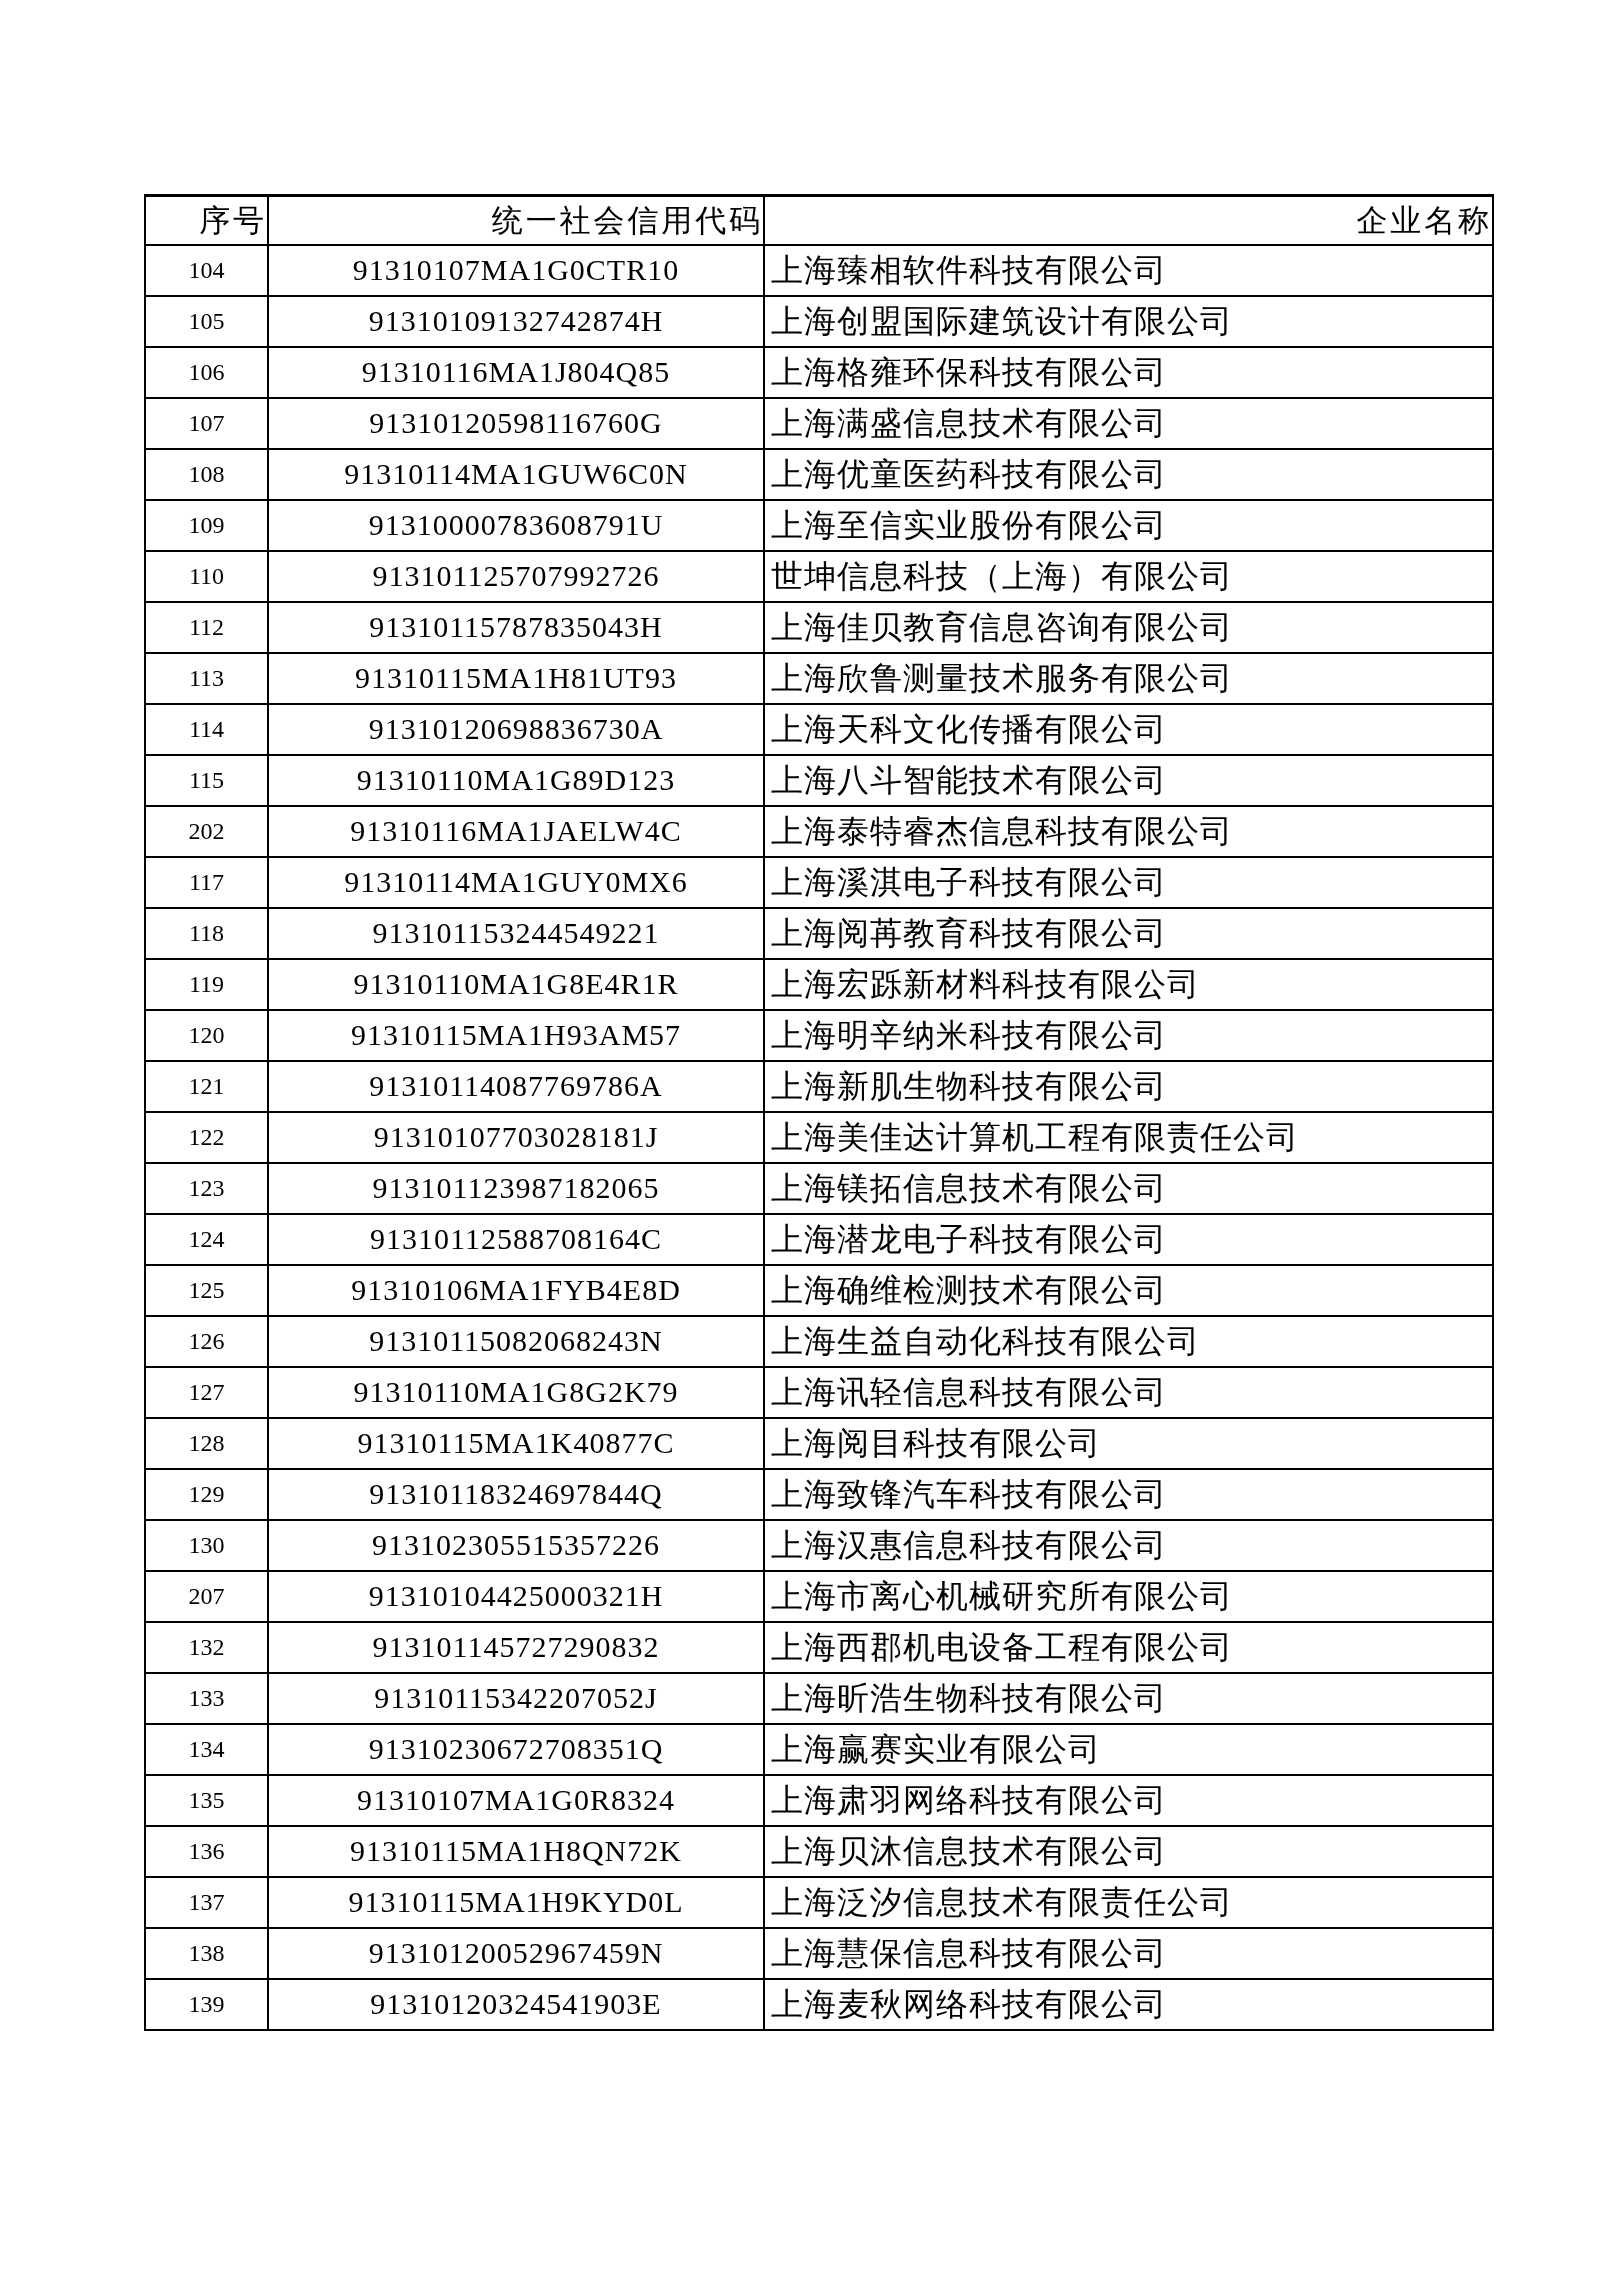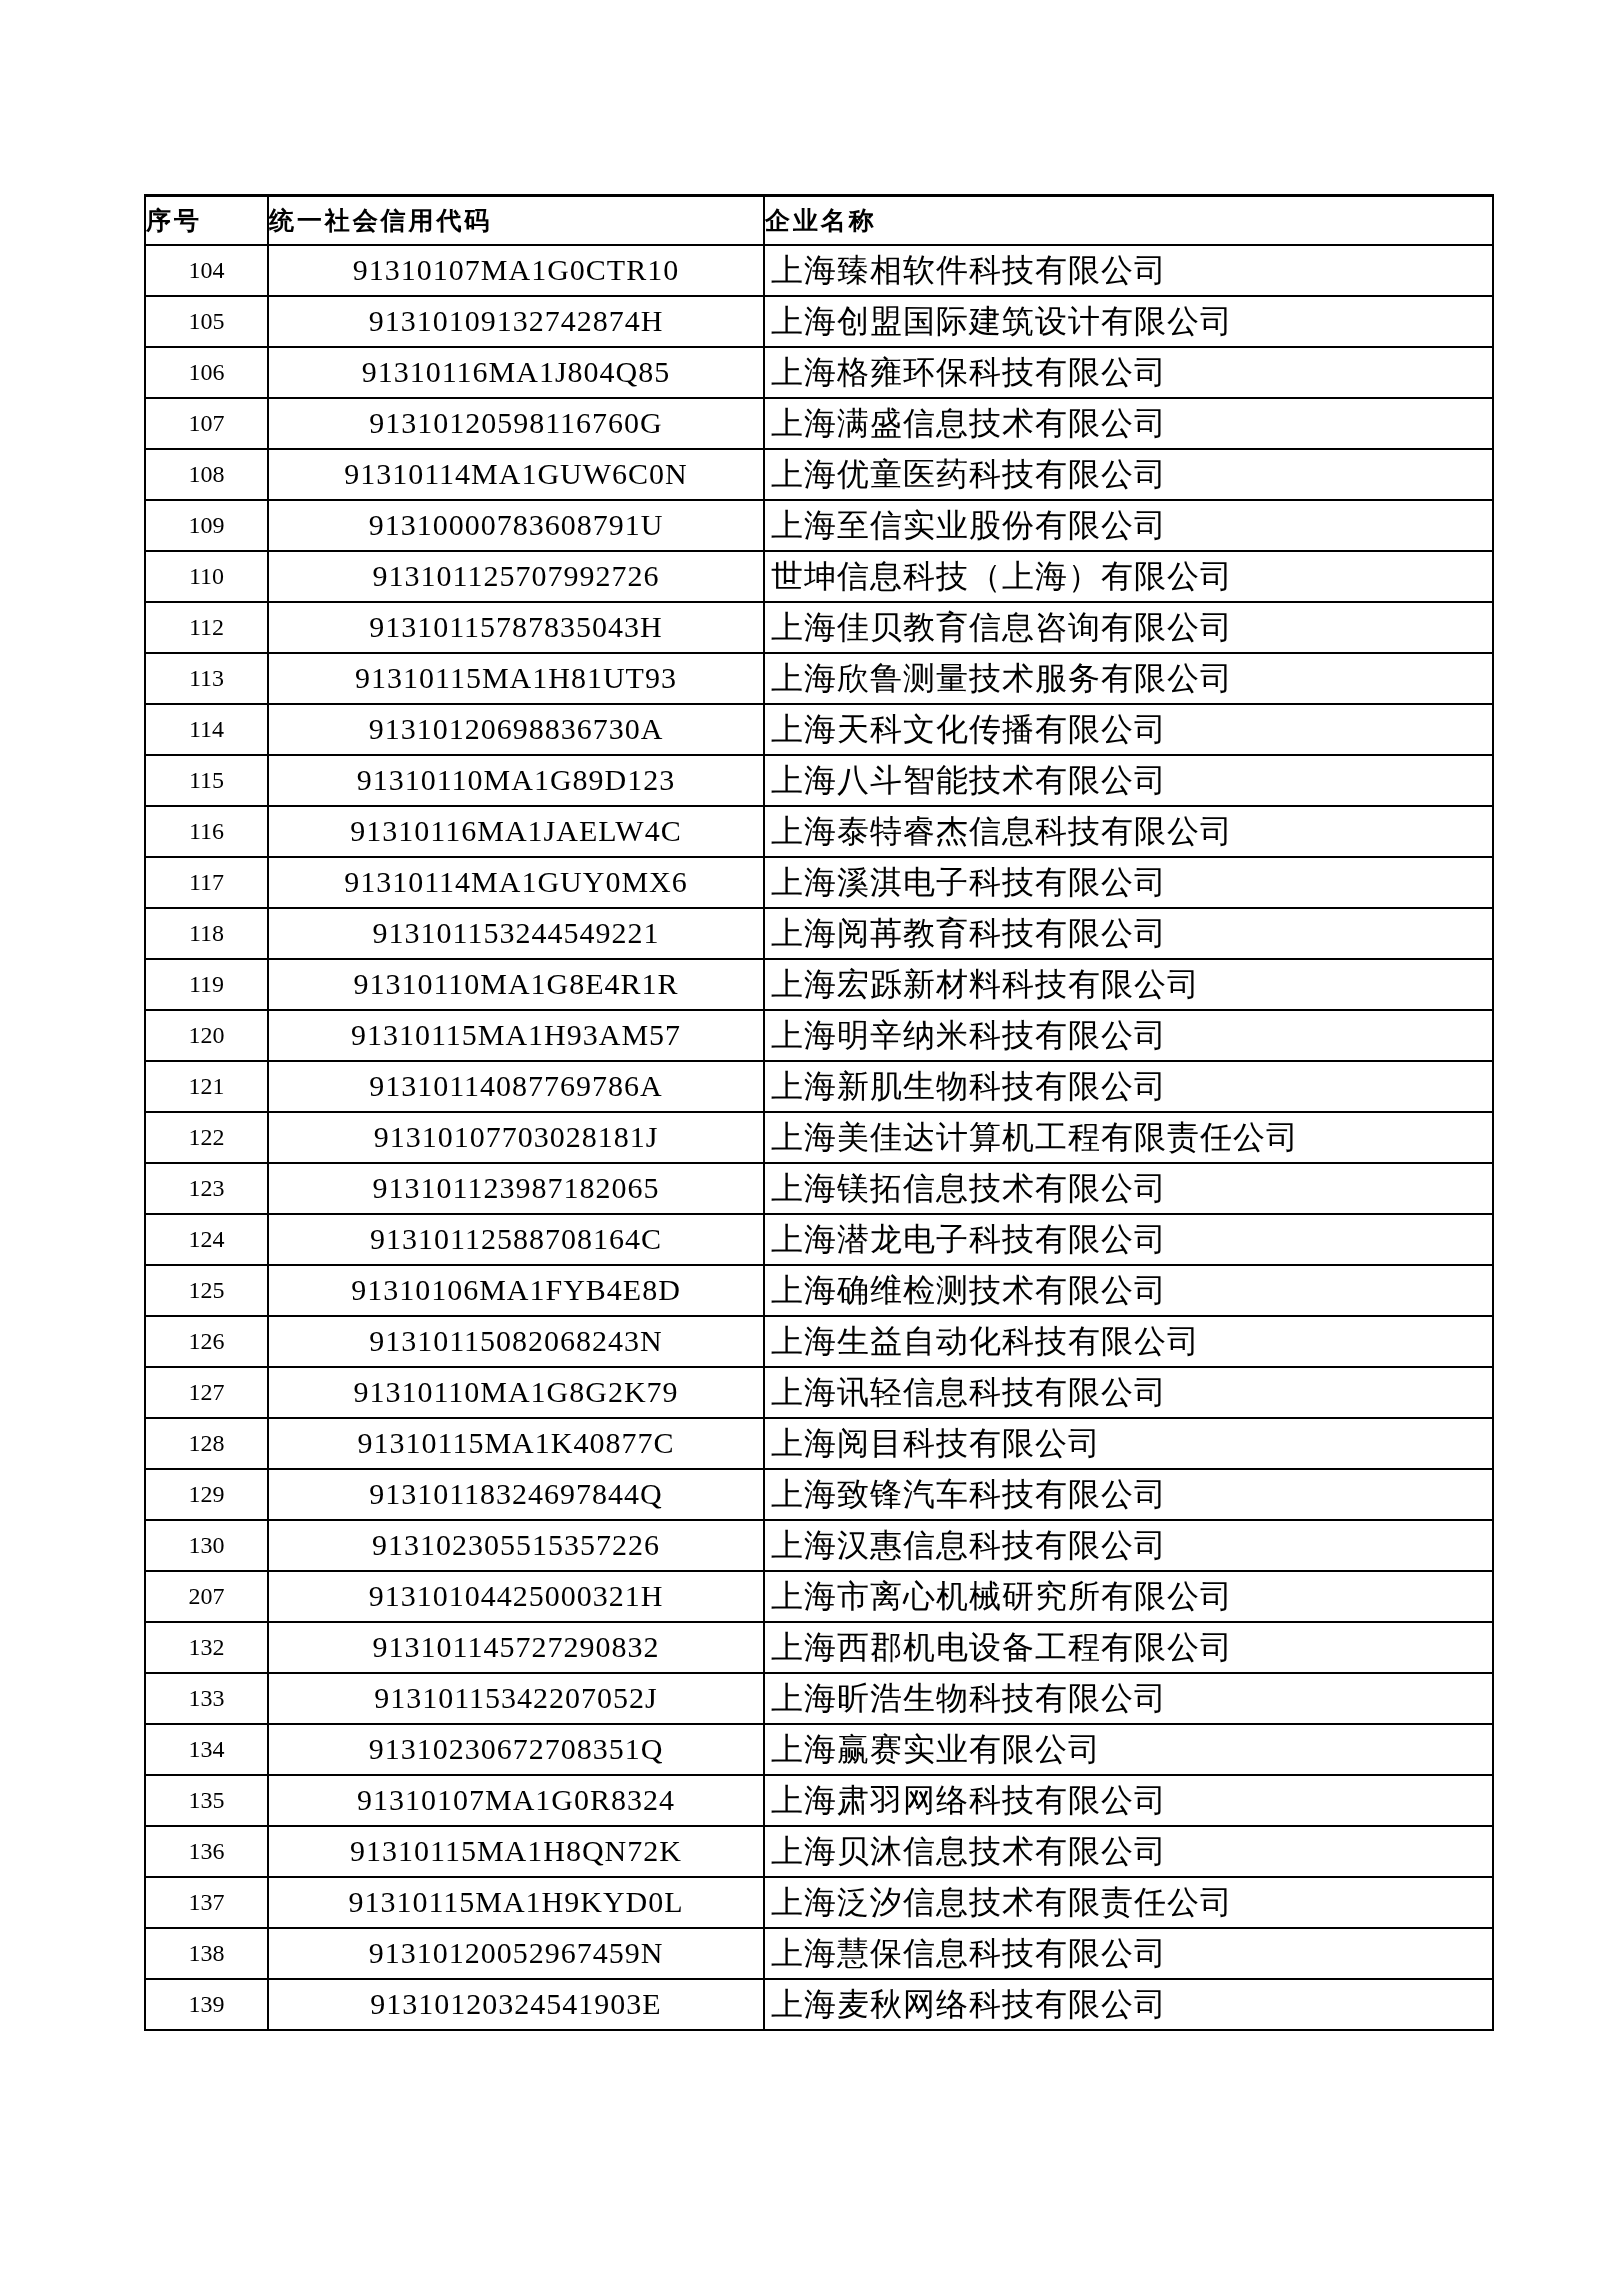--- a/index.html
+++ b/index.html
@@ -29,23 +29,23 @@
     border: 2px solid #000;
     padding: 0;
     vertical-align: middle;
     line-height: 1;
     white-space: nowrap;
     overflow: hidden;
   }
   .doc-table thead tr { height: 49px; }
   .doc-table tbody tr { height: 51px; }
   .doc-table th {
-    font-weight: bold;
-    font-size: 25px;
-    text-align: left;
+    font-weight: normal;
+    font-size: 31px;
+    text-align: right;
     letter-spacing: 2.9px;
   }
   .cell-no {
     text-align: center;
     font-size: 24px;
   }
   .cell-code {
     text-align: center;
     font-size: 30px;
     letter-spacing: 1px;
@@ -125,21 +125,21 @@
     <td class="cell-no">114</td>
     <td class="cell-code">91310120698836730A</td>
     <td class="cell-name">上海天科文化传播有限公司</td>
   </tr>
         <tr class="data-row">
     <td class="cell-no">115</td>
     <td class="cell-code">91310110MA1G89D123</td>
     <td class="cell-name">上海八斗智能技术有限公司</td>
   </tr>
         <tr class="data-row">
-    <td class="cell-no">116</td>
+    <td class="cell-no">202</td>
     <td class="cell-code">91310116MA1JAELW4C</td>
     <td class="cell-name">上海泰特睿杰信息科技有限公司</td>
   </tr>
         <tr class="data-row">
     <td class="cell-no">117</td>
     <td class="cell-code">91310114MA1GUY0MX6</td>
     <td class="cell-name">上海溪淇电子科技有限公司</td>
   </tr>
         <tr class="data-row">
     <td class="cell-no">118</td>

